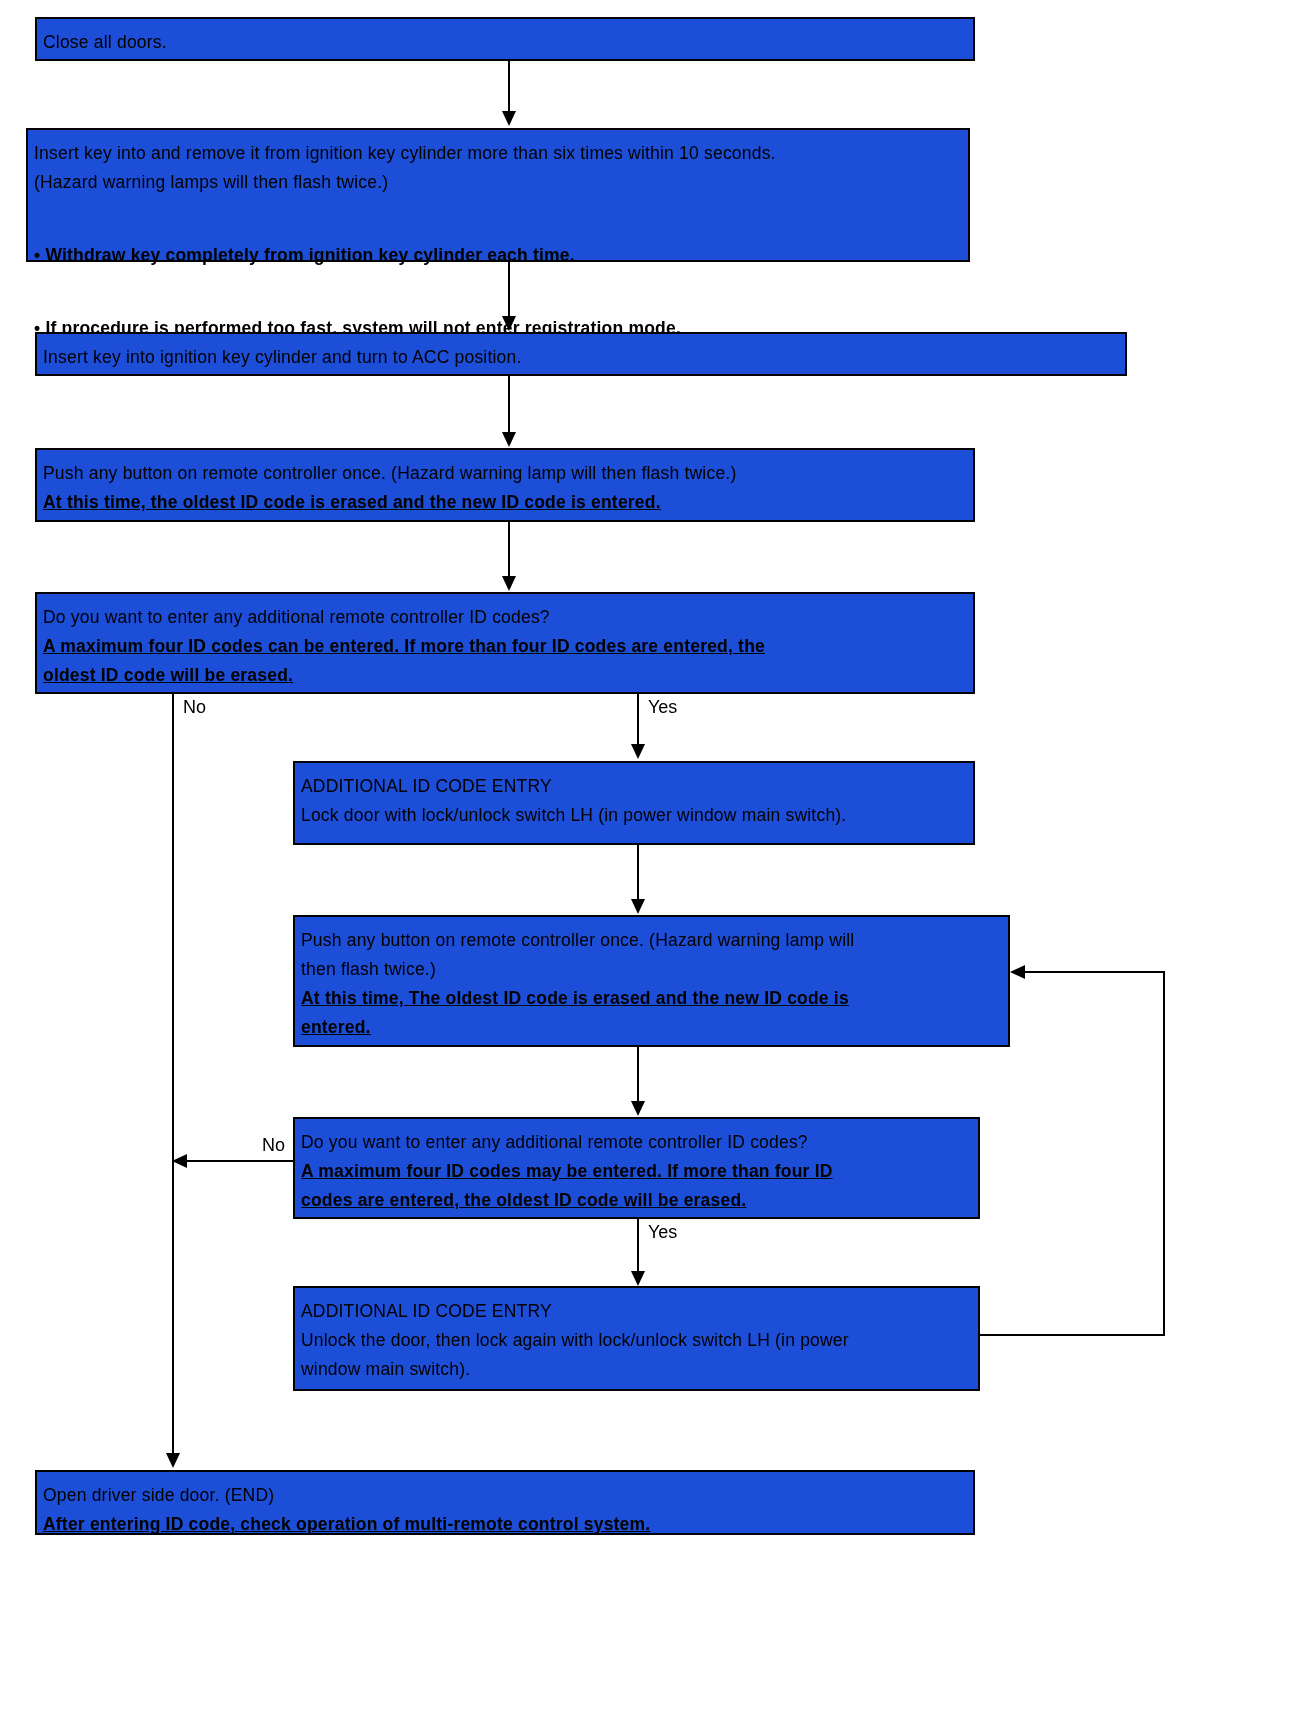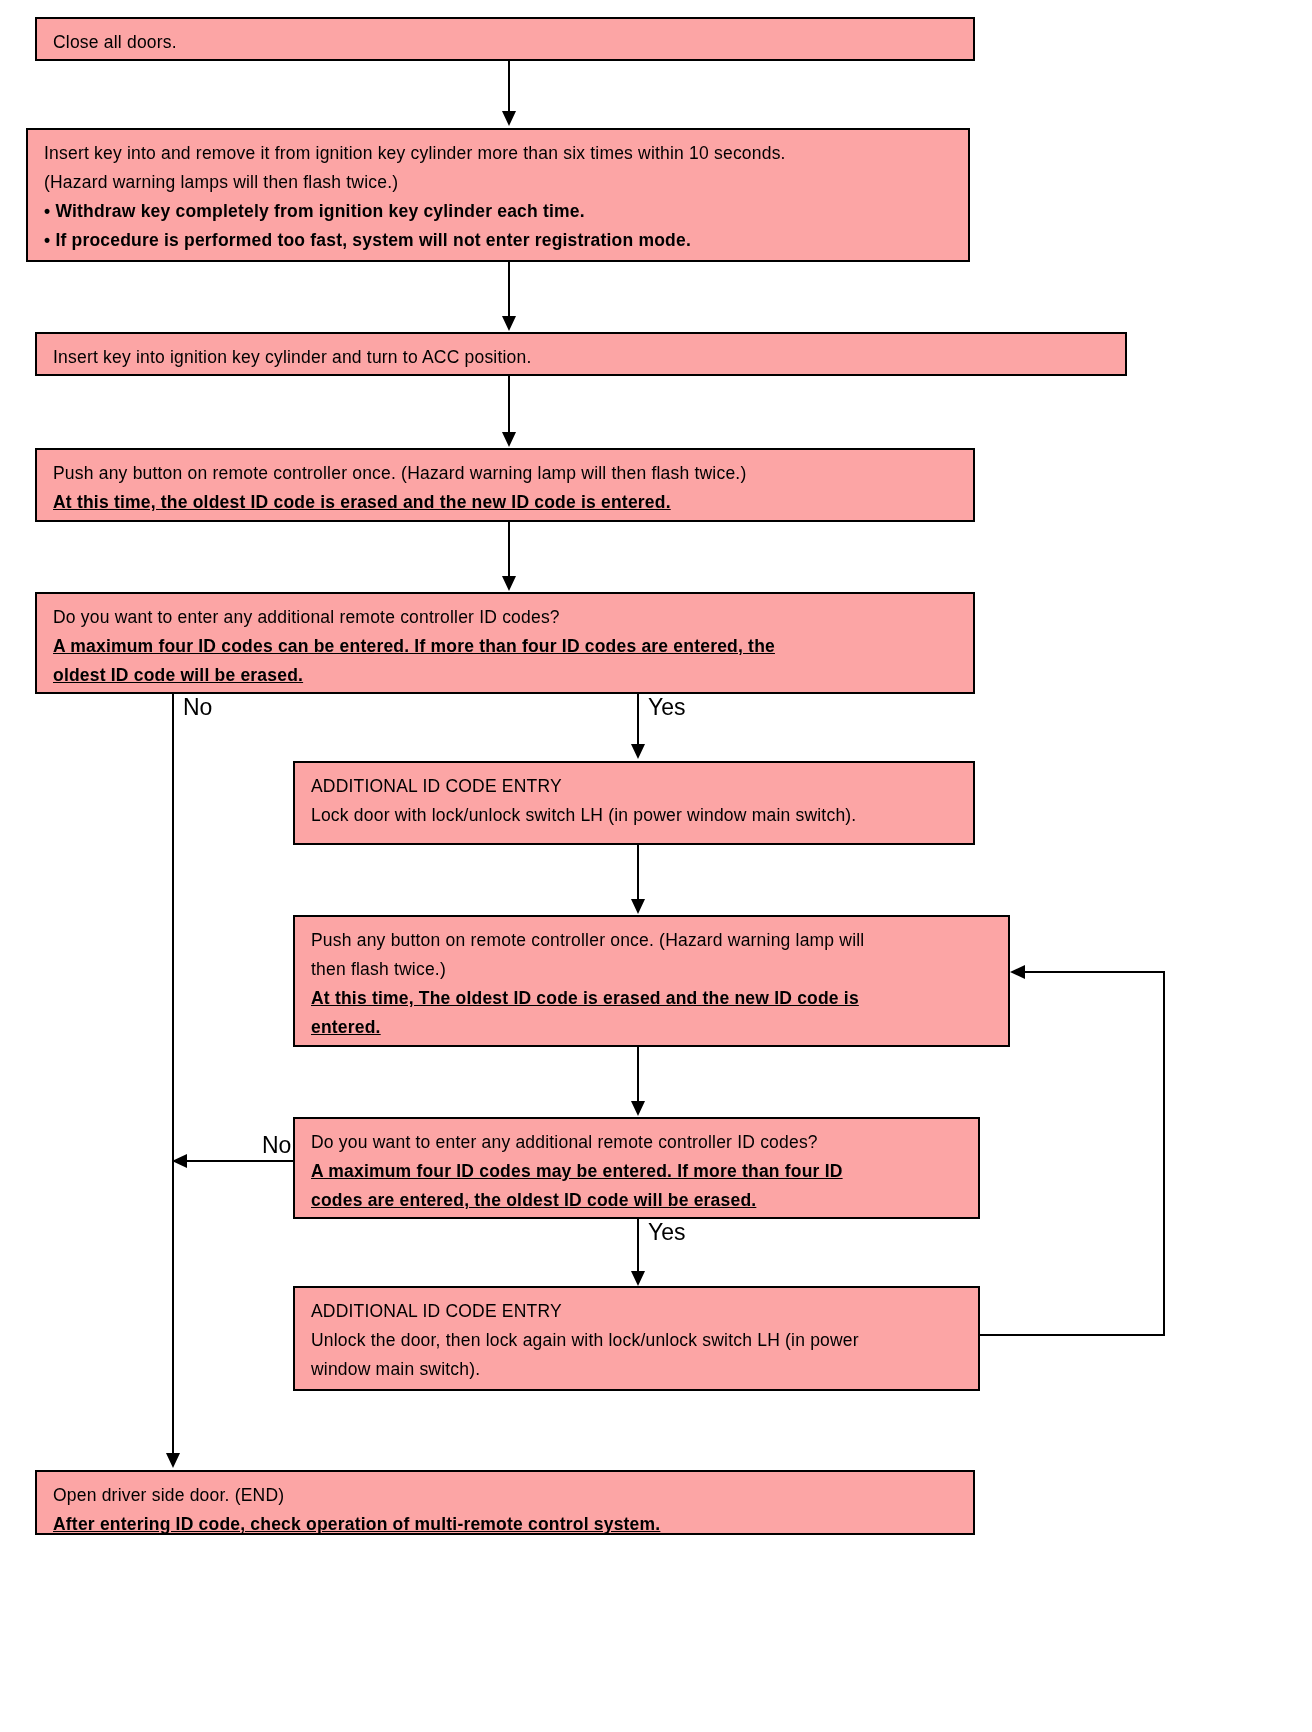--- a/index.html
+++ b/index.html
@@ -15,38 +15,39 @@
     position: relative;
     width: 1312px;
     height: 1732px;
     background: #ffffff;
     overflow: hidden;
   }
   .box {
     position: absolute;
     box-sizing: border-box;
     border: 2px solid #000;
-    background: #fca5a5;
-    padding: 9px 12px 9px 16px;
+    background: #1d4ed8;
+    padding: 9px 12px 9px 6px;
   }
   .box .line {
     font-size: 17.5px;
     line-height: 29px;
     white-space: pre;
     letter-spacing: 0.2px;
   }
   .box .line.bold {
     font-weight: bold;
     text-decoration: underline;
   }
   .box .line.note-head {
     font-weight: bold;
   }
   .box .line.bullet {
     font-weight: bold;
+    margin-top: 44px;
   }
   
   .vline {
     position: absolute;
     width: 2px;
     background: #000;
   }
   .hline {
     position: absolute;
     height: 2px;
@@ -63,21 +64,21 @@
   .arrow-left {
     position: absolute;
     width: 0;
     height: 0;
     border-top: 7px solid transparent;
     border-bottom: 7px solid transparent;
     border-right: 15px solid #000;
   }
   .edge-label {
     position: absolute;
-    font-size: 23px;
+    font-size: 18px;
     line-height: 19px;
     white-space: pre;
     color: #000;
   }
 </style>
 </head>
 <body>
 
 <div id="page">
 

